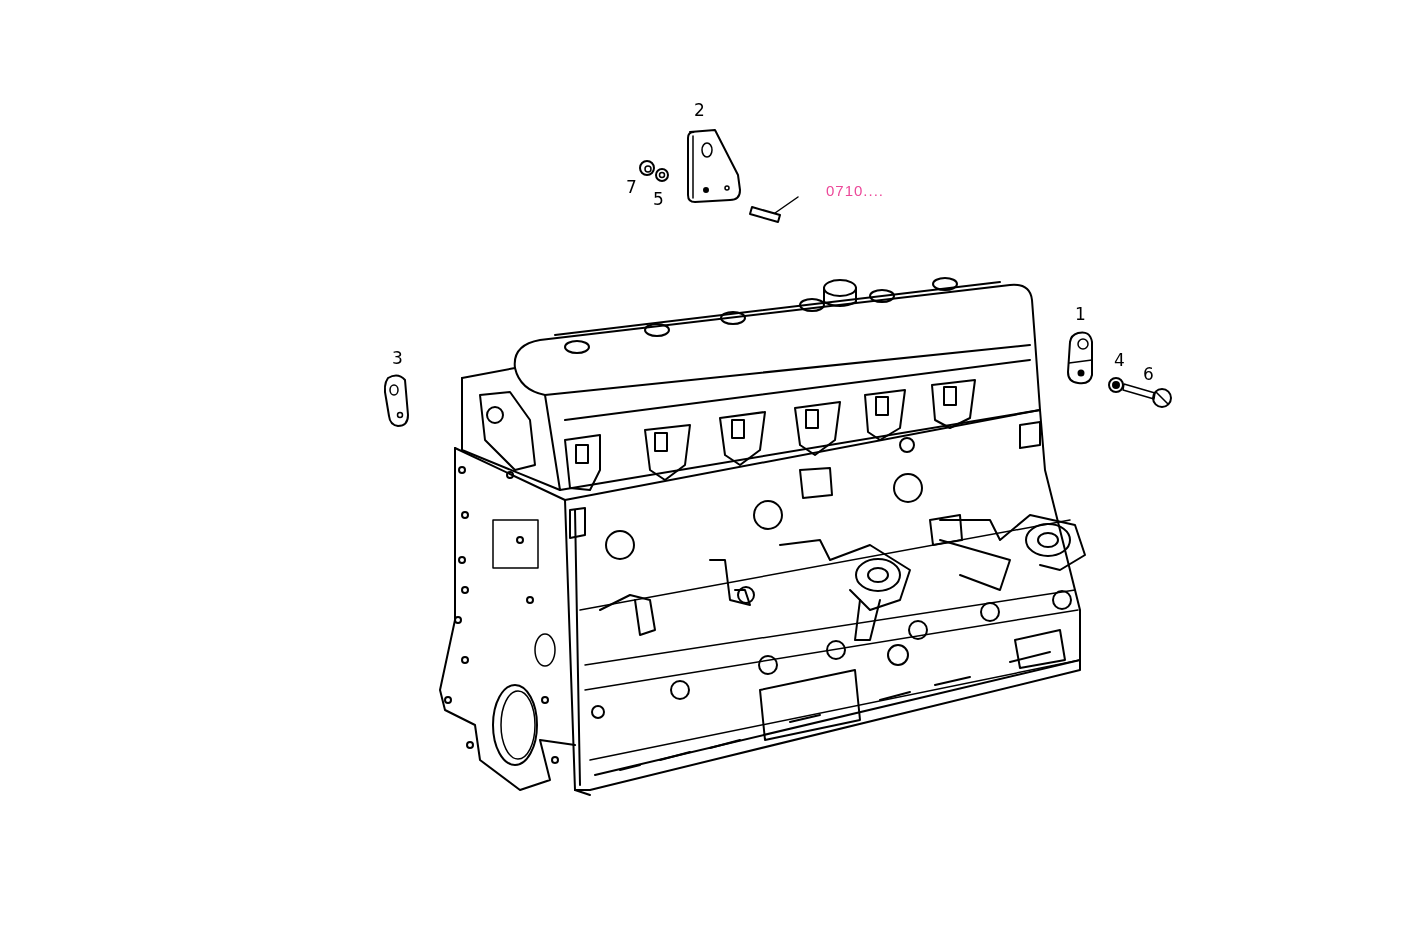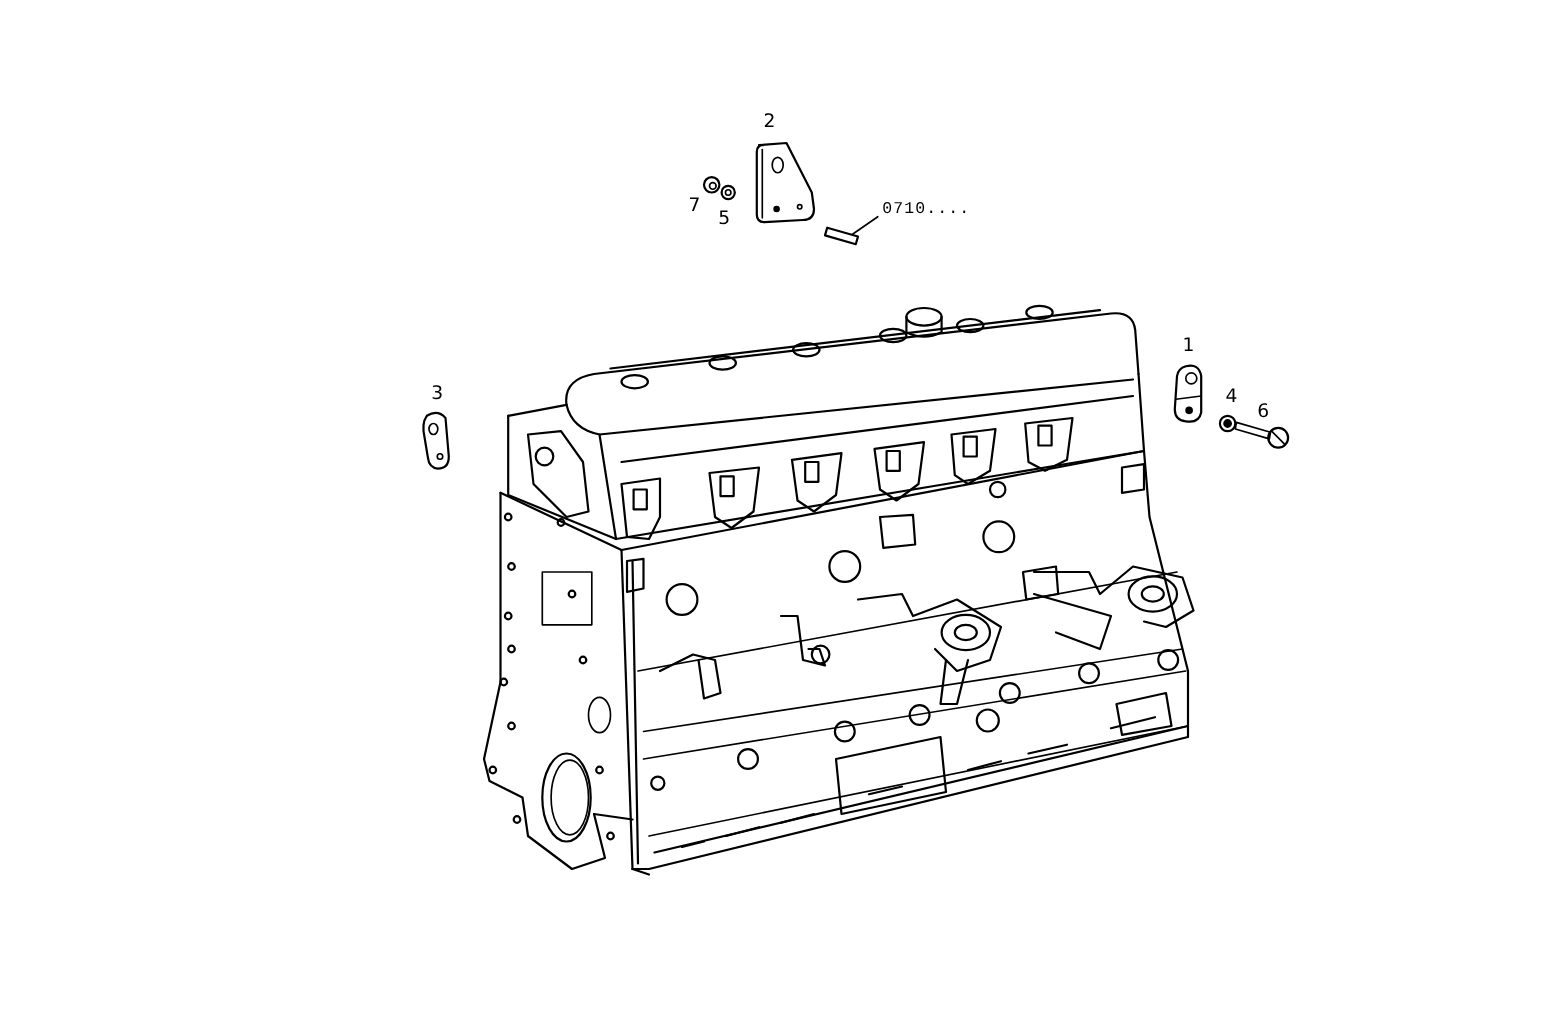--- a/index.html
+++ b/index.html
@@ -1,19 +1,19 @@
 <!DOCTYPE html>
 <html><head>
   <meta charset="utf-8">
   <style>
     html, body { margin:0; padding:0; background:#ffffff; }
     body { width:1425px; height:929px; position:relative; overflow:hidden; font-family:"Liberation Sans", sans-serif; }
     #canvas { position:absolute; left:0; top:0; width:1425px; height:929px; }
     .lbl { position:absolute; font-family:"DejaVu Sans", sans-serif; font-size:17px; color:#000; line-height:1; }
-    .ref { position:absolute; font-family:Liberation Mono, monospace; font-size:15px; color:#000000; letter-spacing:1px; line-height:1; }
+    .ref { position:absolute; font-family:Liberation Sans, sans-serif; font-size:15px; color:#ec4899; letter-spacing:1px; line-height:1;margin-left:24px; }
     svg { position:absolute; left:0; top:0; }
     svg * { fill:none; stroke:#000; stroke-width:2; stroke-linejoin:round; stroke-linecap:round; }
     svg .thin { stroke-width:1.5; }
     svg .fill { fill:#000; }
   </style>
 </head>
 <body>
 
 <div id="canvas">
 

